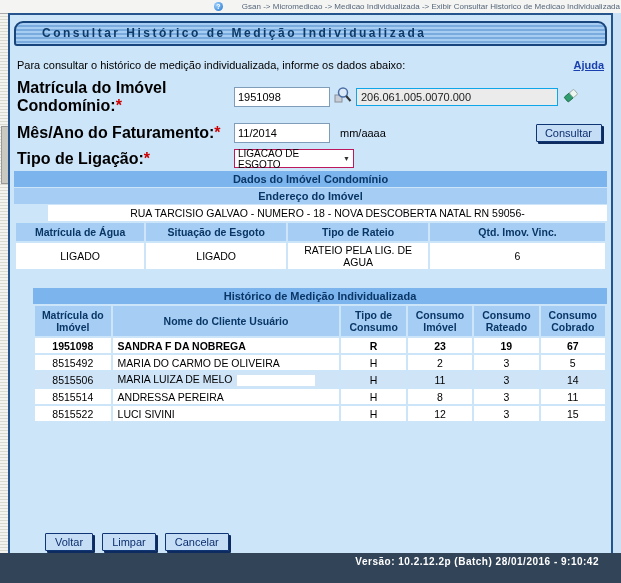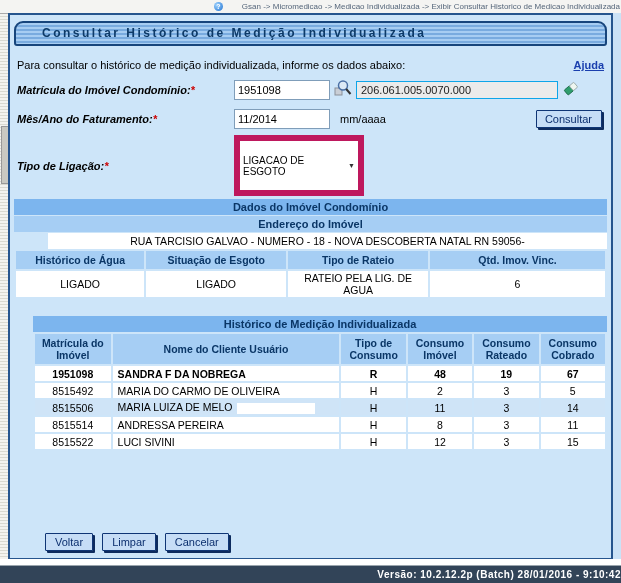--- a/index.html
+++ b/index.html
@@ -43,37 +43,37 @@
     line-height:21px;padding-left:26px;overflow:hidden;white-space:nowrap;
   }
   
   .intro{
     margin-top:13px;padding:0 7px;display:flex;justify-content:space-between;align-items:center;
     font-size:11px;color:#000;
   }
   .ajuda{color:#1a3fae;font-weight:bold;text-decoration:underline;font-size:11px;cursor:pointer;}
   
   .frow{display:flex;align-items:center;padding:0 7px;margin-top:8px;}
-  .flabel{width:217px;font-size:11px;font-weight:bold;color:#000;flex:0 0 auto;font-style:italic;}
+  .flabel{width:217px;font-size:16px;font-weight:bold;color:#000;flex:0 0 auto;}
   .req{color:#cc0000;font-weight:bold;}
   .tinput{
     width:88px;height:16px;border:1px solid #7f9db9;background:#fff;
     font-family:"Liberation Sans","DejaVu Sans",sans-serif;font-size:11px;padding:1px 3px;color:#000;
   }
   .ro-field{
     width:192px;height:14px;background:#ebebeb;border:1px solid #0ea5e9;
     font-size:11px;color:#222;padding:1px 4px;margin-left:4px;line-height:14px;
     overflow:hidden;white-space:nowrap;
   }
   .icon-btn{margin-left:4px;cursor:pointer;flex:0 0 auto;display:inline-block;}
   .hint{font-size:11px;color:#000;margin-left:10px;}
   .selectbox{
-    width:112px;height:17px;border:6px solid #be185d;background:#fff;
+    width:112px;height:17px;border:1px solid #be185d;background:#fff;
     display:flex;align-items:center;justify-content:space-between;
-    font-size:10px;color:#000;padding:16px 3px;cursor:pointer;
+    font-size:10px;color:#000;padding:0 3px;cursor:pointer;
   }
   .selectbox .arrow{font-size:7px;color:#333;}
   .gbtn{
     background:#c6ddf6;border:1px solid #0f3575;color:#0c2f6e;
     font-family:"Liberation Sans","DejaVu Sans",sans-serif;font-size:11px;
     padding:2px 9px;box-shadow:2px 2px 0 #0d2b5e;cursor:pointer;border-radius:1px;
   }
   .consultar{margin-left:auto;margin-right:2px;padding-left:8px;}
   
   .section{margin:3px 4px 0 4px;}
@@ -96,23 +96,23 @@
   .hist tbody tr.even td{background:#cfe4f7;}
   .hist td{height:13px;}
   .hist .c-left{text-align:left;padding-left:5px;}
   .hist tr.bold-row td{font-weight:bold;}
   .redact{display:inline-block;height:11px;background:#fff;vertical-align:middle;margin-left:4px;}
   
   .actions{position:absolute;left:7px;bottom:7px;display:flex;gap:9px;margin-left:28px;}
   
   .gap-bottom{position:absolute;left:0;right:0;bottom:17px;height:6px;background:#fff;border-bottom:1px solid #9aa5ad;}
   .footer{
-    position:absolute;left:0;right:0;bottom:0;height:17px;background:#324458;
+    position:absolute;left:0;right:0;bottom:0;height:30px;background:#324458;
     color:#fff;font-size:10px;font-weight:bold;letter-spacing:0.5px;
-    text-align:right;line-height:17px;padding-right:0;box-sizing:border-box;
+    text-align:right;line-height:17px;padding-right:22px;box-sizing:border-box;
   }
 </style>
 </head>
 <body>
 
 <div class="crumbbar">
   <span class="help-ball">?</span>
   <span>Gsan -&gt; Micromedicao -&gt; Medicao Individualizada -&gt; Exibir Consultar Historico de Medicao Individualizada</span>
 </div>
 
@@ -173,21 +173,21 @@
     </div>
     <table class="gtable situacao">
       <colgroup>
           <col style="width:22%">
           <col style="width:24%">
           <col style="width:24%">
           <col style="width:30%">
         </colgroup>
       <thead>
         <tr>
-          <th>Histórico de Água</th>
+          <th>Matrícula de Água</th>
           <th>Situação de Esgoto</th>
           <th>Tipo de Rateio</th>
           <th>Qtd. Imov. Vinc.</th>
         </tr>
       </thead>
       <tbody>
         <tr>
           <td>LIGADO</td>
           <td>LIGADO</td>
           <td>RATEIO PELA LIG. DE AGUA</td>
@@ -216,21 +216,21 @@
           <th>Consumo Imóvel</th>
           <th>Consumo Rateado</th>
           <th>Consumo Cobrado</th>
         </tr>
       </thead>
       <tbody>
           <tr class="odd bold-row">
             <td>1951098</td>
             <td class="c-left">SANDRA F DA NOBREGA</td>
             <td>R</td>
-            <td>48</td>
+            <td>23</td>
             <td>19</td>
             <td>67</td>
           </tr>
           <tr class="odd">
             <td>8515492</td>
             <td class="c-left">MARIA DO CARMO DE OLIVEIRA</td>
             <td>H</td>
             <td>2</td>
             <td>3</td>
             <td>5</td>

